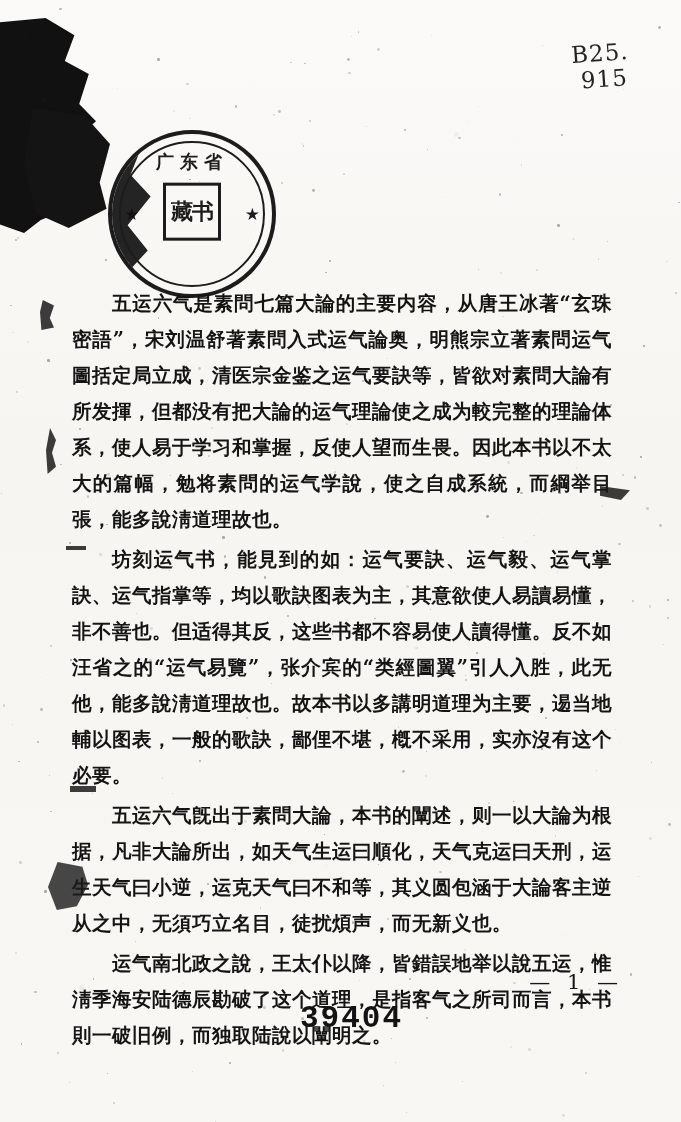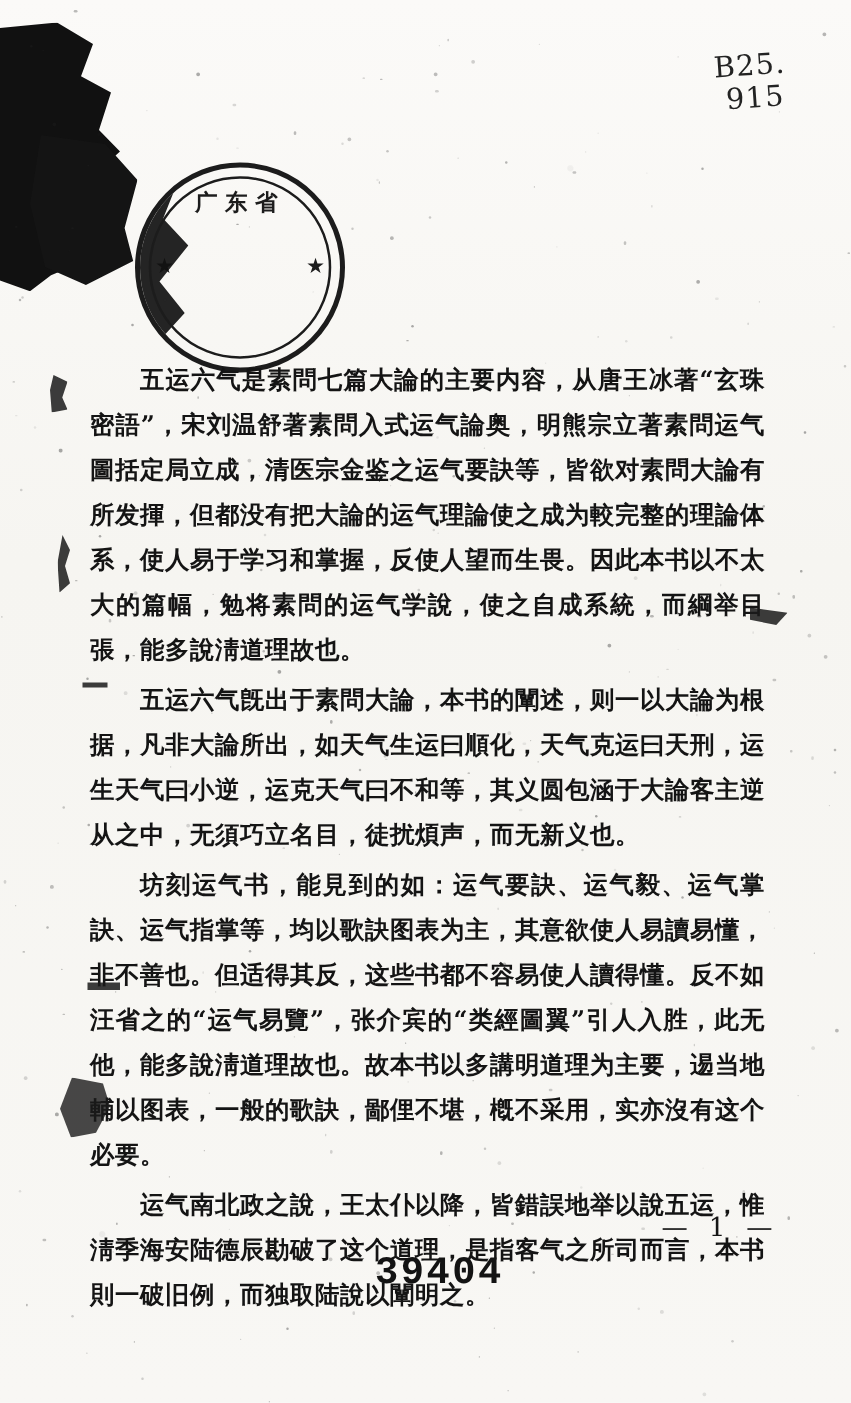--- a/index.html
+++ b/index.html
@@ -220,33 +220,34 @@
 
 <div class="page">
 
   <div class="smear"></div>
   <div class="smear2"></div>
 
   <div class="stamp">
     <div class="stamp-top">广东省</div>
     <div class="star star-l">★</div>
     <div class="star star-r">★</div>
+    <div class="stamp-center">藏书</div>
     <div class="stamp-ink"></div>
   </div>
 
   <div class="callno">
     <div class="l1">B25.</div>
     <div class="l2">915</div>
   </div>
 
 
   <div class="body-text">
     <p class="para">五运六气是素問七篇大論的主要内容，从唐王冰著“玄珠密語”，宋刘温舒著素問入式运气論奥，明熊宗立著素問运气圖括定局立成，清医宗金鉴之运气要訣等，皆欲对素問大論有所发揮，但都没有把大論的运气理論使之成为較完整的理論体系，使人易于学习和掌握，反使人望而生畏。因此本书以不太大的篇幅，勉将素問的运气学說，使之自成系統，而綱举目張，能多說淸道理故也。</p>
+    <p class="para">坊刻运气书，能見到的如：运气要訣、运气毅、运气掌訣、运气指掌等，均以歌訣图表为主，其意欲使人易讀易懂，非不善也。但适得其反，这些书都不容易使人讀得懂。反不如汪省之的“运气易覽”，张介宾的“类經圖翼”引人入胜，此无他，能多說淸道理故也。故本书以多講明道理为主要，逷当地輔以图表，一般的歌訣，鄙俚不堪，槪不采用，实亦沒有这个必要。</p>
     <p class="para">五运六气旣出于素問大論，本书的闡述，则一以大論为根据，凡非大論所出，如天气生运曰順化，天气克运曰天刑，运生天气曰小逆，运克天气曰不和等，其义圆包涵于大論客主逆从之中，无須巧立名目，徒扰煩声，而无新义也。</p>
-    <p class="para">坊刻运气书，能見到的如：运气要訣、运气毅、运气掌訣、运气指掌等，均以歌訣图表为主，其意欲使人易讀易懂，非不善也。但适得其反，这些书都不容易使人讀得懂。反不如汪省之的“运气易覽”，张介宾的“类經圖翼”引人入胜，此无他，能多說淸道理故也。故本书以多講明道理为主要，逷当地輔以图表，一般的歌訣，鄙俚不堪，槪不采用，实亦沒有这个必要。</p>
     <p class="para">运气南北政之說，王太仆以降，皆錯誤地举以說五运，惟淸季海安陆德辰勘破了这个道理，是指客气之所司而言，本书則一破旧例，而独取陆說以闡明之。</p>
   </div>
 
   <div class="pagenum">— 1 —</div>
 
   <div class="accession">39404</div>
 
   <div class="speckles" id="speckles">
       <div class="sp" style="width: 2.08885px; height: 2.08885px; left: 337.309px; top: 742.814px; opacity: 0.37;"></div>
       <div class="sp" style="width: 2.51043px; height: 2.51043px; left: 544.827px; top: 716.8px; opacity: 0.67;"></div>

